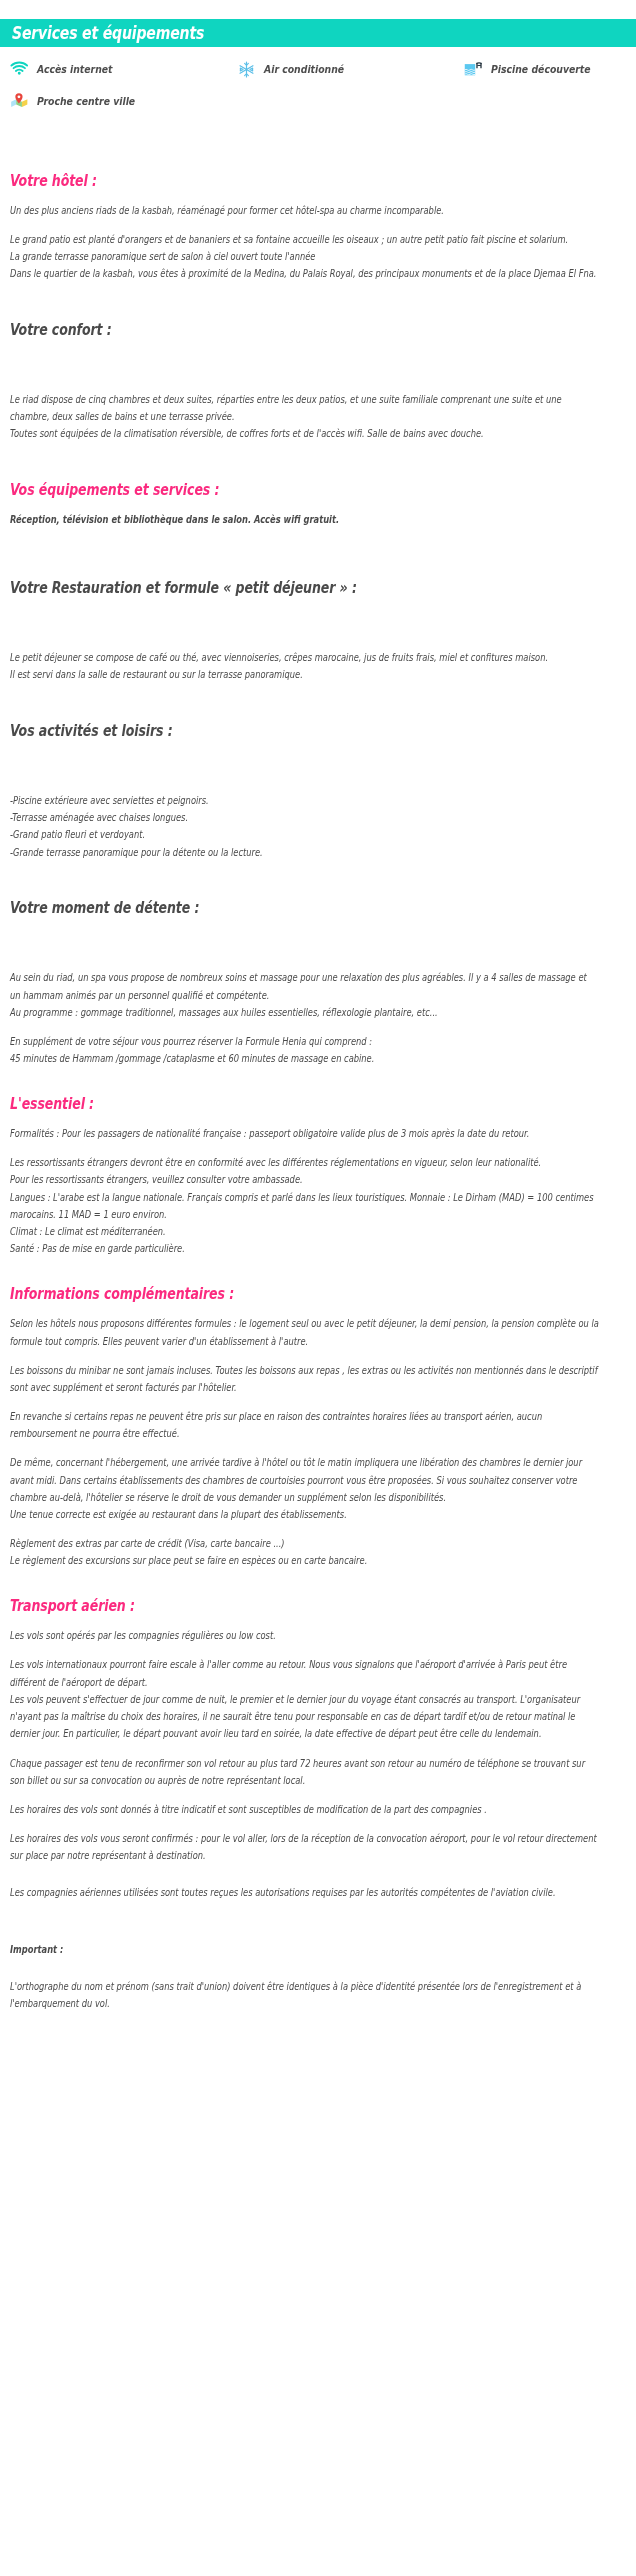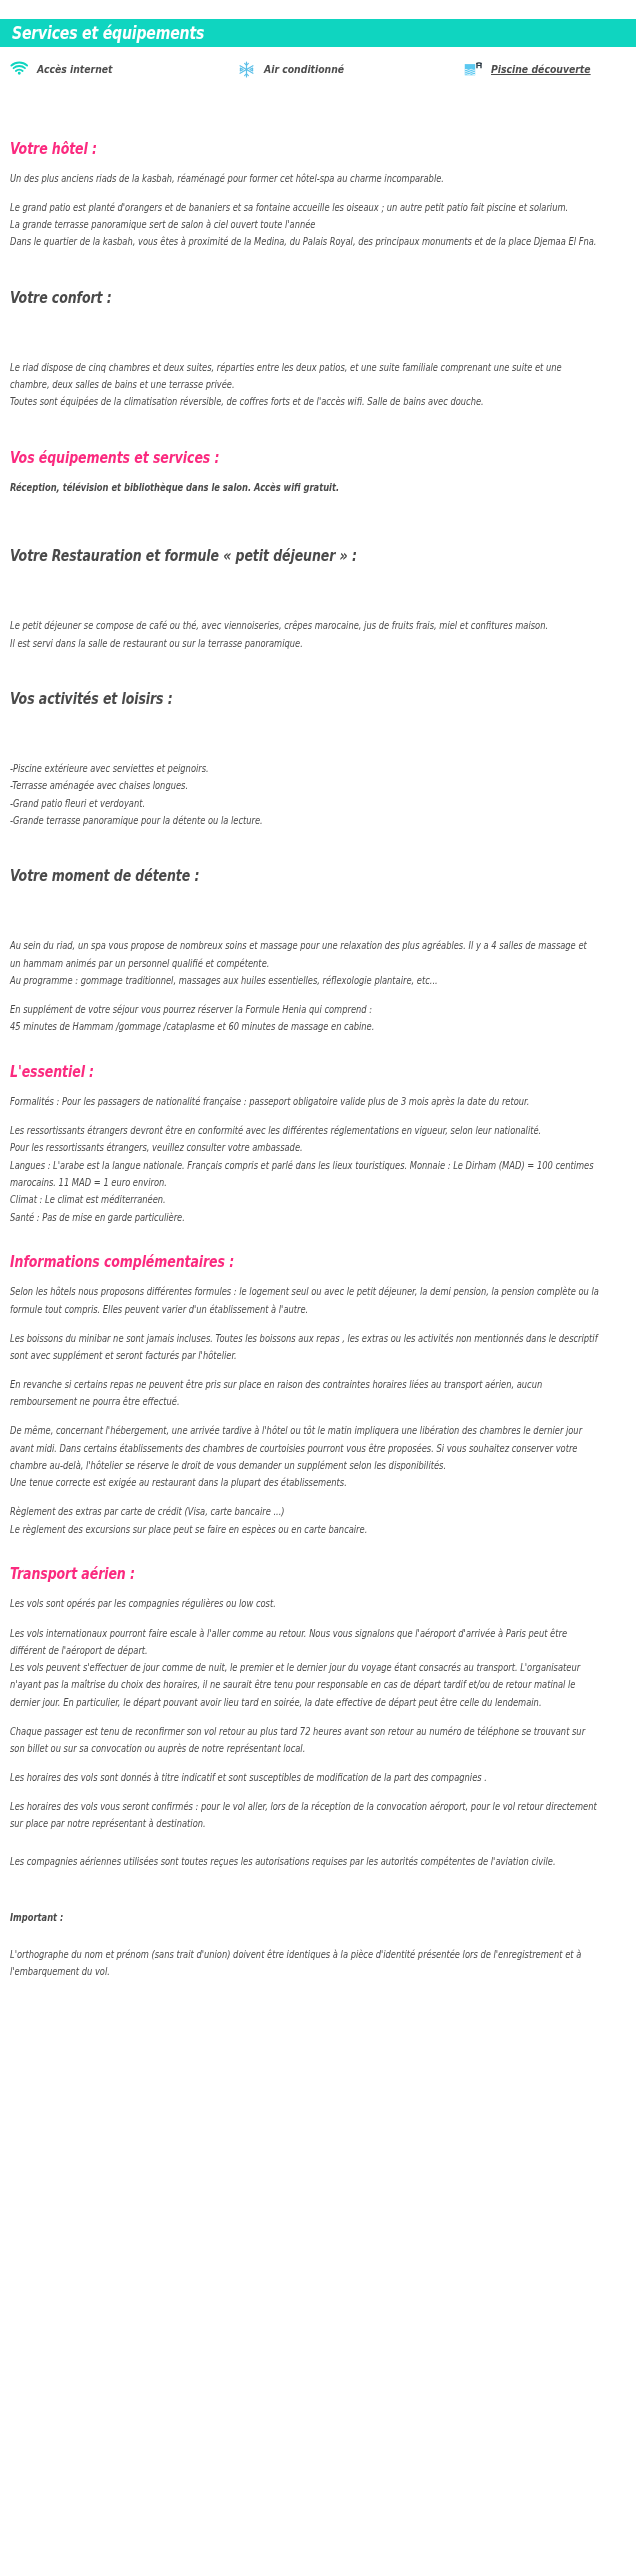--- a/index.html
+++ b/index.html
@@ -51,21 +51,21 @@
     margin-bottom: 13.4px;
   }
   .amenity {
     display: flex;
     align-items: center;
     box-sizing: border-box;
     padding-left: 10px;
   }
   .amenity.col1 { width: 227px; }
   .amenity.col2 { width: 227px; }
-  .amenity.col3 { width: 183px; text-decoration: underline; }
+  .amenity.col3 { width: 183px; }
   .amenity-icon {
     width: 18.5px;
     height: 18.5px;
     flex: 0 0 18.5px;
     margin-right: 8.4px;
     display: flex;
     align-items: center;
     justify-content: center;
   }
   .amenity-label {
@@ -187,20 +187,34 @@
               <rect x="21.2" y="2.2" width="1.7" height="7.2" rx="0.5"></rect>
               <path d="M16 2.6q3.5-2.1 6.9 0v1.6q-3.4-2-6.9 0z"></path>
               <rect x="17.3" y="5.1" width="4.6" height="1.3"></rect>
             </g>
           </svg>
         </span>
         <span class="amenity-label">Piscine découverte</span>
       </div>
     </div>
 
+    <div class="amenity-row">
+      <div class="amenity col1">
+        <span class="amenity-icon">
+          <svg width="18.5" height="18.5" viewBox="0 0 24 24">
+            <path d="M1.5 19.5 8 16.3v-7L1.5 12.5z" fill="#aee3f7"></path>
+            <path d="M8 16.3 15.5 19.5v-7L8 9.3z" fill="#8fd18a"></path>
+            <path d="M15.5 19.5 22.5 16.3v-7L15.5 12.5z" fill="#f5d24a"></path>
+            <path d="M11.6 1.6a4.7 4.7 0 0 0-4.7 4.7c0 3.6 4.7 8.6 4.7 8.6s4.7-5 4.7-8.6a4.7 4.7 0 0 0-4.7-4.7z" fill="#e8453c"></path>
+            <circle cx="11.6" cy="6.2" r="1.8" fill="#ffffff"></circle>
+          </svg>
+        </span>
+        <span class="amenity-label">Proche centre ville</span>
+      </div>
+    </div>
   </div>
 
   <div class="gap-m"></div>
 
 
   <div class="content">
 
 
     <div class="gap-m"></div>
 

